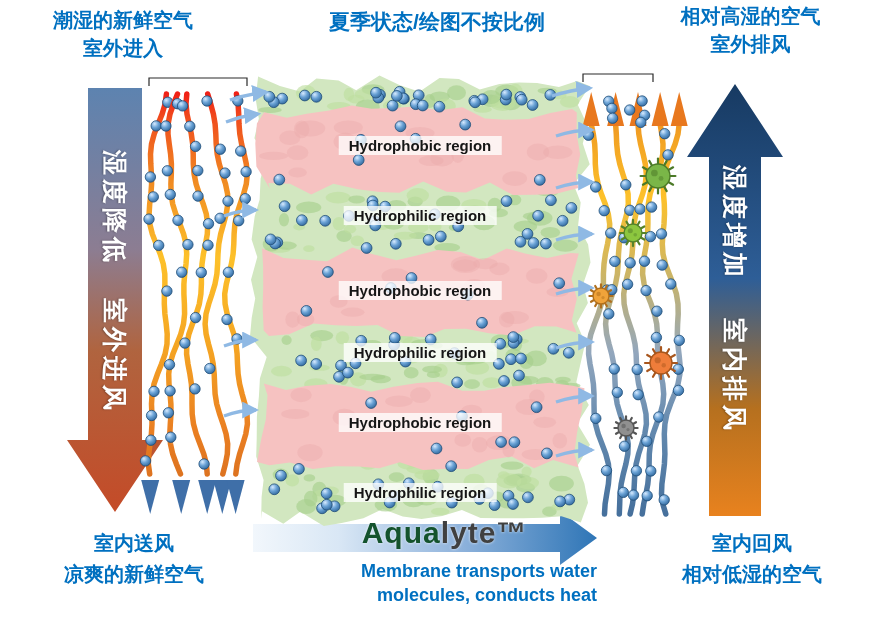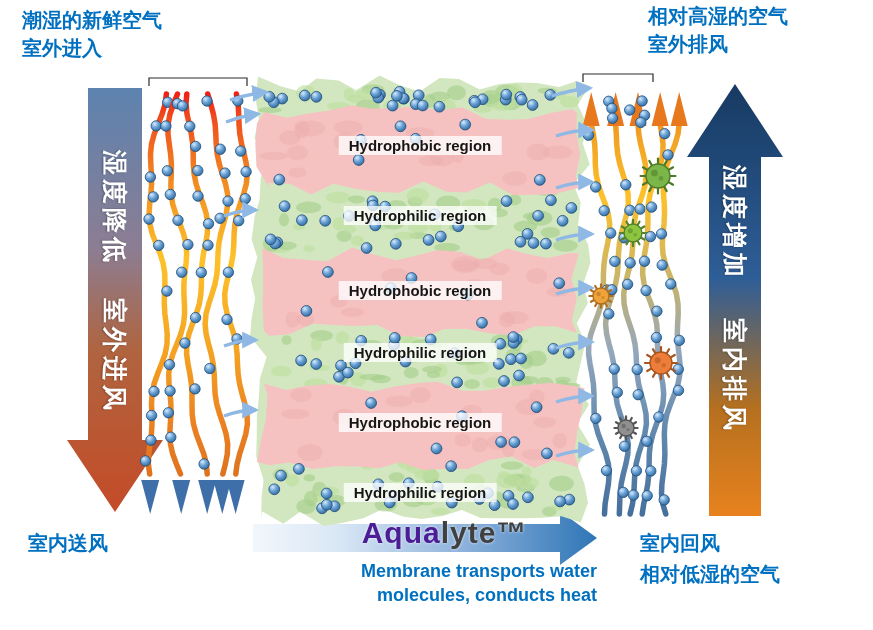--- a/index.html
+++ b/index.html
@@ -1,21 +1,21 @@
 <!DOCTYPE html>
 <html><head>
 <meta charset="utf-8">
 <style>
   *{margin:0;padding:0;box-sizing:border-box}
   html,body{background:#fff}
   body{font-family:"Liberation Sans","DejaVu Sans",sans-serif}
   .stage{position:relative;width:873px;height:630px;background:#fff;overflow:hidden}
   #diagram{position:absolute;left:0;top:0}
   .abs{position:absolute}
-  .cn{font-weight:700;color:#0070C0}
+  .cn{font-weight:700;text-align:center;color:#0070C0}
   .vlabel{position:absolute;writing-mode:vertical-rl;text-orientation:sideways;color:#fff;
     font-weight:700;font-size:25px;letter-spacing:4px;line-height:30px;white-space:nowrap;
     text-shadow:0 1px 2px rgba(0,0,0,.35)}
   .region-label{position:absolute;left:420px;transform:translateX(-50%);
     background:rgba(255,255,255,.78);border-radius:0;padding:1px 10px;
     font-size:15px;font-weight:700;color:#161616;white-space:nowrap}
   .brand{position:absolute;left:424px;top:516px;transform:translateX(-50%);
     font-size:30px;font-weight:800;white-space:nowrap;letter-spacing:1px;
     text-shadow:0 0 3px rgba(255,255,255,.85)}
   .caption{position:absolute;left:422px;top:559px;transform:translateX(-50%);
@@ -626,43 +626,45 @@
           <circle cx="623.6" cy="426" r="2.24" fill="#555555" opacity="0.55"></circle>
           <circle cx="628" cy="429.6" r="1.6" fill="#555555" opacity="0.45"></circle>
         </g>
       </g>
   </svg>
 
   <div class="abs cn" style="left: 22px; top: 6px; width: 202px; font-size: 20px; line-height: 28px; color: rgb(0, 112, 192);">
     <div>潮湿的新鲜空气</div>
     <div>室外进入</div>
   </div>
+  <div class="abs cn" style="left: 286px; top: 8px; width: 302px; font-size: 21px; color: rgb(0, 112, 192);">夏季状态/绘图不按比例</div>
   <div class="abs cn" style="left: 648px; top: 2px; width: 205px; font-size: 20px; line-height: 28px; color: rgb(0, 112, 192);">
     <div>相对高湿的空气</div>
     <div>室外排风</div>
   </div>
 
   <div class="vlabel" style="left:100px;top:150px">湿度降低</div>
   <div class="vlabel" style="left:100px;top:298px">室外进风</div>
   <div class="vlabel" style="left:720px;top:165px">湿度增加</div>
   <div class="vlabel" style="left:720px;top:318px">室内排风</div>
 
   <div class="region-label" style="top:136px">Hydrophobic region</div>
   <div class="region-label" style="top:206px">Hydrophilic region</div>
   <div class="region-label" style="top:281px">Hydrophobic region</div>
   <div class="region-label" style="top:343px">Hydrophilic region</div>
   <div class="region-label" style="top:413px">Hydrophobic region</div>
   <div class="region-label" style="top:483px">Hydrophilic region</div>
 
-  <div class="brand"><span style="color: #4c1d95; margin-left: 41px;">Aqua</span><span style="color: #404040;">lyte™</span></div>
+  <div class="brand"><span style="color: #14532d; margin-left: 41px;">Aqua</span><span style="color: #404040;">lyte™</span></div>
   <div class="caption" style="color: rgb(0, 112, 192);">
     <div>Membrane transports water</div>
     <div>molecules, conducts heat</div>
   </div>
 
   <div class="abs cn" style="left: 28px; top: 528px; width: 212px; font-size: 20px; line-height: 31px; color: rgb(0, 112, 192);">
     <div>室内送风</div>
+    <div>凉爽的新鲜空气</div>
   </div>
   <div class="abs cn" style="left: 640px; top: 528px; width: 224px; font-size: 20px; line-height: 31px; color: rgb(0, 112, 192);">
     <div>室内回风</div>
     <div>相对低湿的空气</div>
   </div>
 </div>
 
 </body></html>

